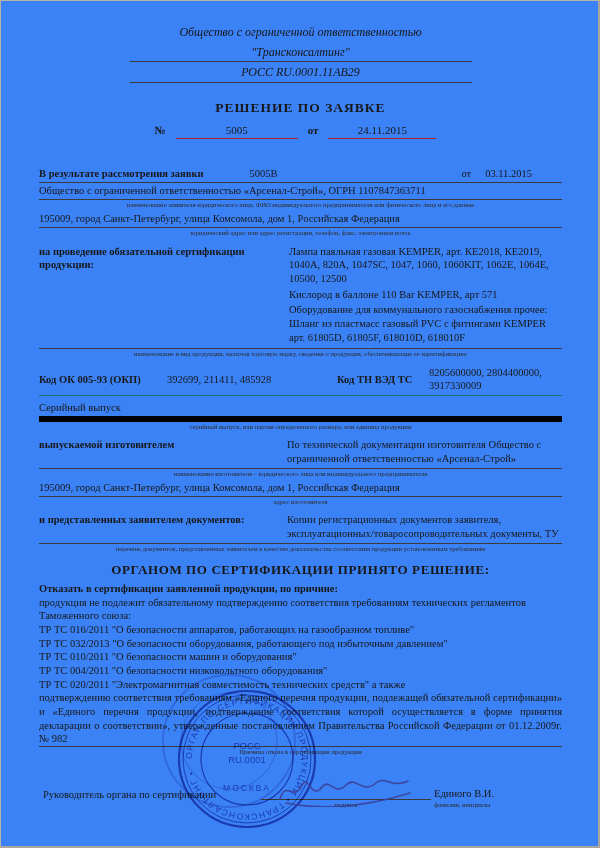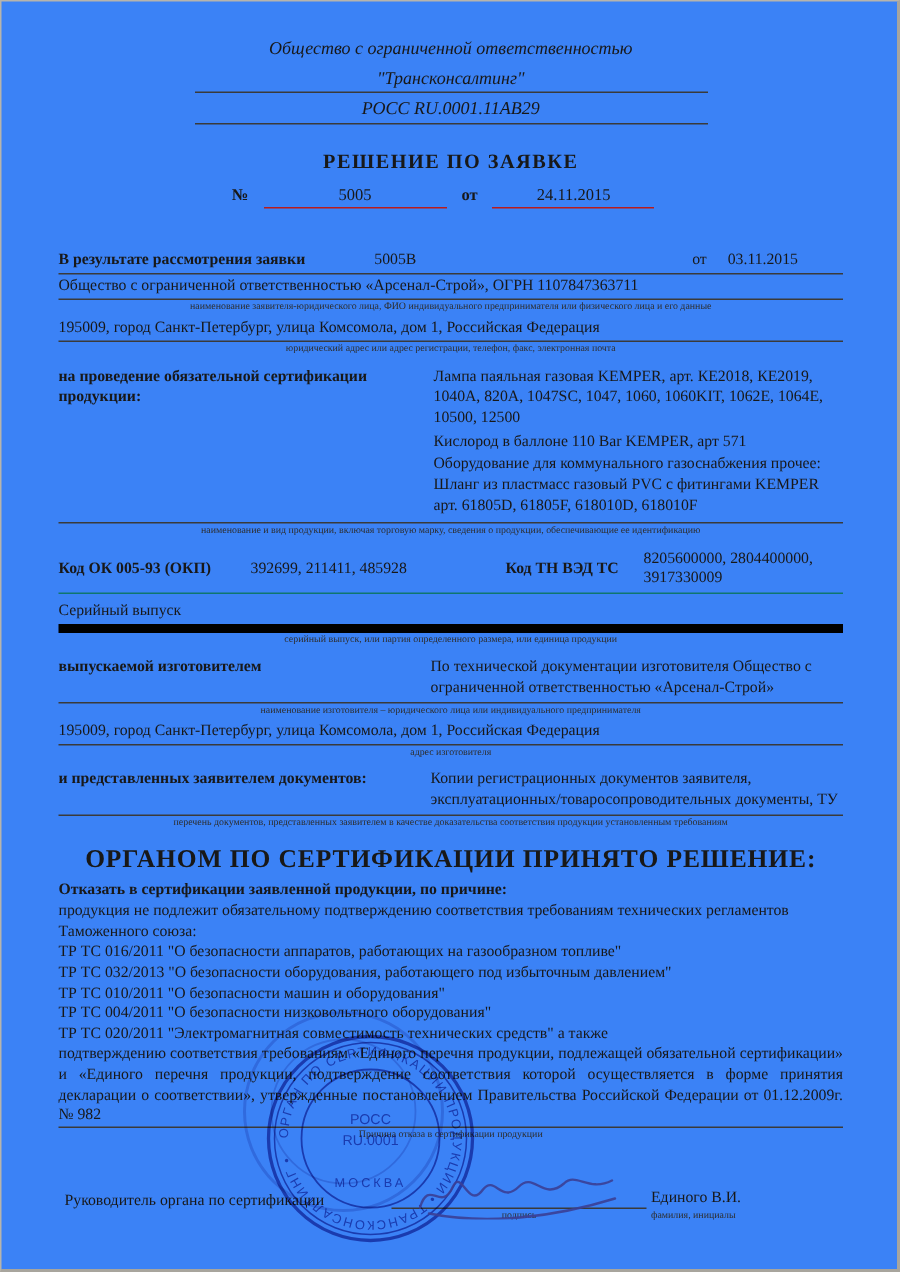--- a/index.html
+++ b/index.html
@@ -42,21 +42,21 @@
   .sect-rule { border-bottom:1px solid #3a3a3a; padding-bottom:2px; }
 
   .codes { display:flex; align-items:center; margin-top:8px; border-bottom:1px solid #0f766e; padding-bottom:2px; }
   .codes .c1 { width:128px; font-weight:bold; }
   .codes .c2 { width:170px; }
   .codes .c3 { width:92px; font-weight:bold; }
   .codes .c4 { flex:1; }
 
   .serial-line { border-bottom:6px solid #000000; margin-top:5px; padding-bottom:1px; }
 
-  .decision-heading { text-align:center; font-weight:bold; font-size:17px; letter-spacing:.6px; margin-top:10px; }
+  .decision-heading { text-align:center; font-weight:bold; font-size:13px; letter-spacing:.6px; margin-top:10px; }
   .refuse { font-weight:bold; margin-top:3px; }
   .reason p { margin:0; }
   .reg-line { }
   .tail { text-align:justify; }
 
   
   .sig-block { position:relative; margin-top:4px; height:132px; }
   .sig-row { position:absolute; left:4px; right:0; display:flex; align-items:flex-end; }
   .sig-row.r1 { top:14px; }
   .sig-label { width:218px; padding-bottom:10px; }

